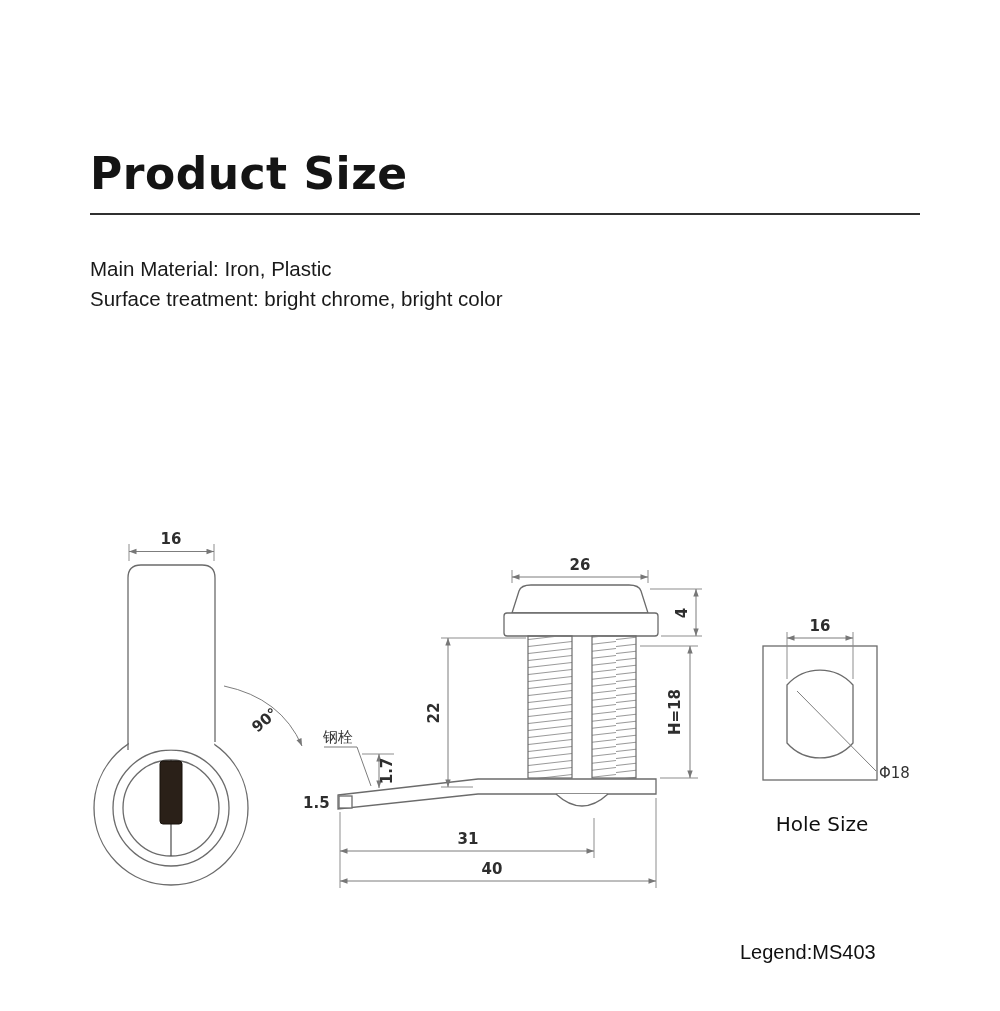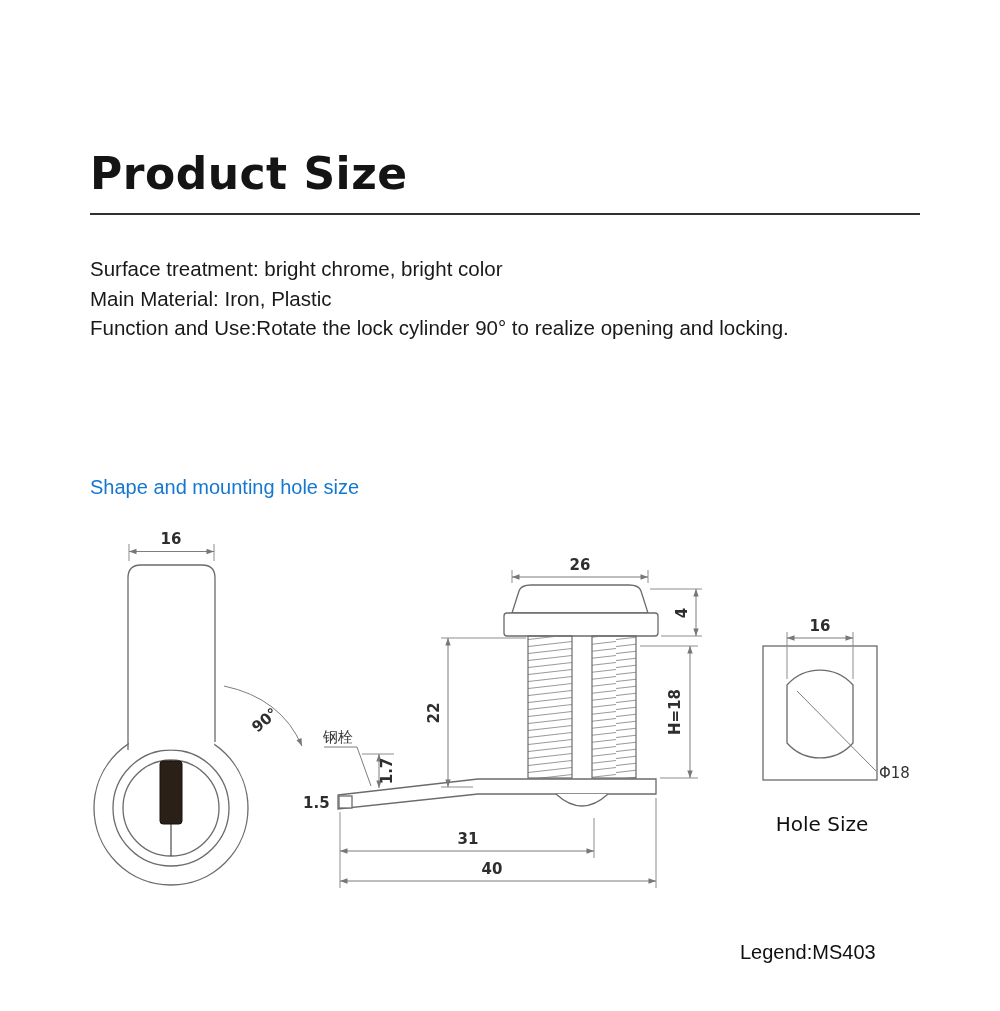--- a/index.html
+++ b/index.html
@@ -41,26 +41,24 @@
 </style>
 </head>
 <body>
 
 <div class="page">
 
   <h1 class="title">Product Size</h1>
   <div class="rule"></div>
 
   <div class="specs">
+    <p>Main Material: Iron, Plastic</p>
     <p>Surface treatment: bright chrome, bright color</p>
-    <p>Main Material: Iron, Plastic</p>
-    <p>Function and Use:Rotate the lock cylinder 90° to realize opening and locking.</p>
   </div>
 
-  <h2 class="section-heading">Shape and mounting hole size</h2>
 
   <svg class="drawing" width="1000" height="420" viewBox="0 0 1000 420" xmlns="http://www.w3.org/2000/svg">
     <defs>
       <marker id="ah" markerWidth="9" markerHeight="7" refX="8" refY="3" orient="auto-start-reverse" markerUnits="userSpaceOnUse">
         <path d="M0.5,0.3 L8,3 L0.5,5.7 Z" fill="#777"></path>
       </marker>
       <pattern id="thr" patternUnits="userSpaceOnUse" width="44" height="7">
         <line x1="0" y1="6.5" x2="44" y2="1.5" stroke="#9b9b9b" stroke-width="1.1"></line>
       </pattern>
     </defs>

